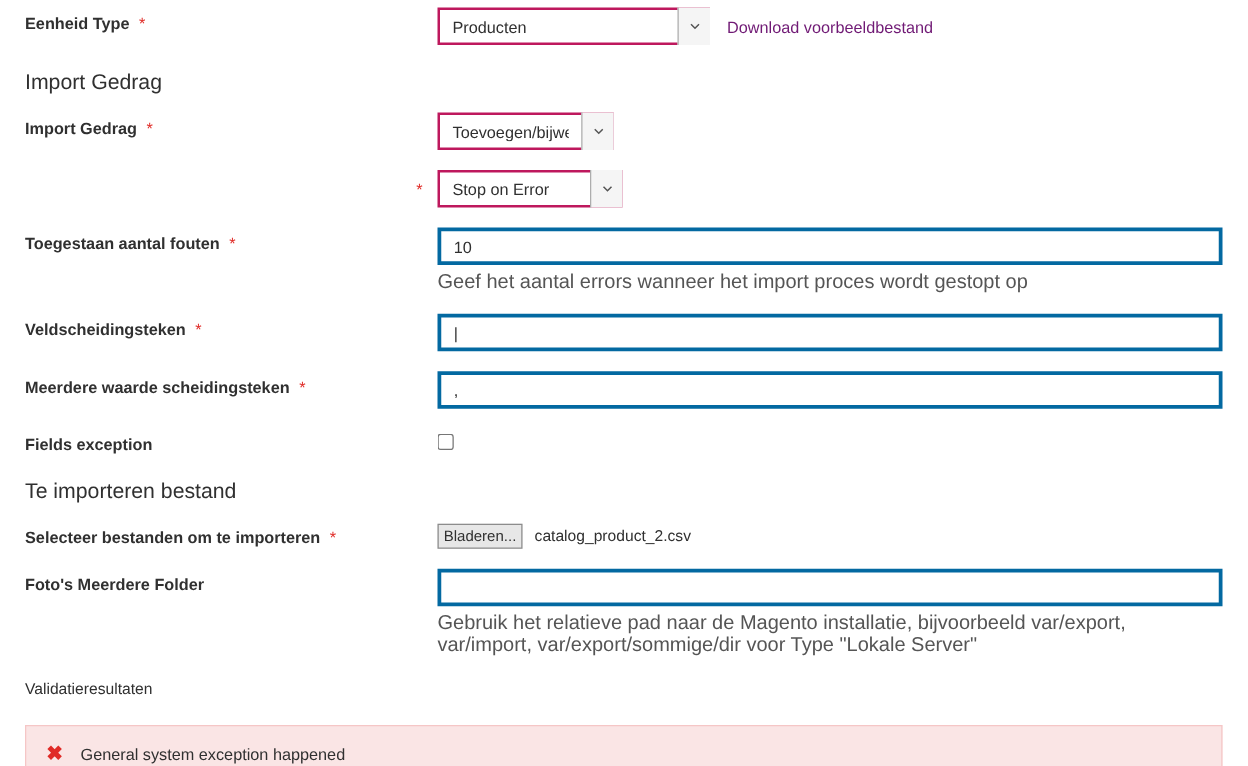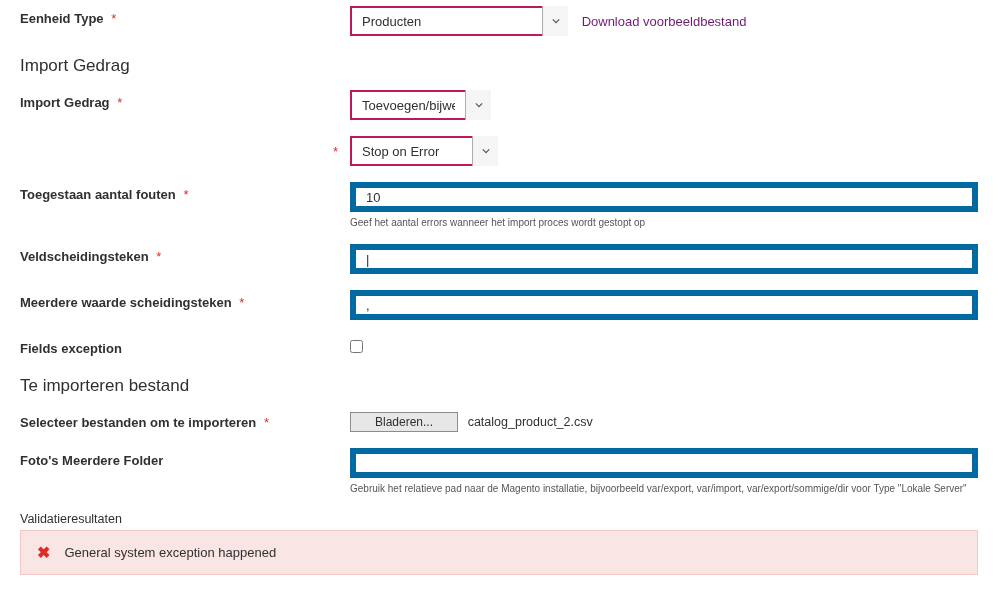--- a/index.html
+++ b/index.html
@@ -67,49 +67,49 @@
     text-decoration: none;
     font-size: 13px;
     margin-left: 10px;
     cursor: pointer;
     position: relative;
     top: 0px;
   }
   .text-input {
     width: 100%;
     height: 30px;
-    border: 6px solid #0369a1;
+    border: 3px solid #0369a1;
     padding: 0 10px;
     font-size: 13px;
     color: #303030;
   }
   .helper {
-    font-size: 10px;
+    font-size: 16px;
     color: #555;
     margin-top: 5px;
   }
   .checkbox { margin: 0; }
   .file-button {
     display: inline-block;
     background: #e7e7e7;
     border: 1px solid #8c8c8c;
-    padding: 2px 24px;
+    padding: 2px 4px;
     font-size: 12px;
     color: #303030;
     cursor: pointer;
   }
   .file-name {
     font-size: 12.5px;
     color: #303030;
     margin-left: 6px;
   }
   .validation-title {
     font-size: 12.5px;
     color: #303030;
-    margin: 18px 0 4px 20px;
+    margin: 18px 0 22px 20px;
   }
   .error-bar {
     margin: 0 20px 12px 20px;
     background: #fae5e5;
     border: 1px solid #f5c6c6;
     padding: 12px 16px;
     display: flex;
     align-items: center;
     font-size: 13px;
     color: #303030;

